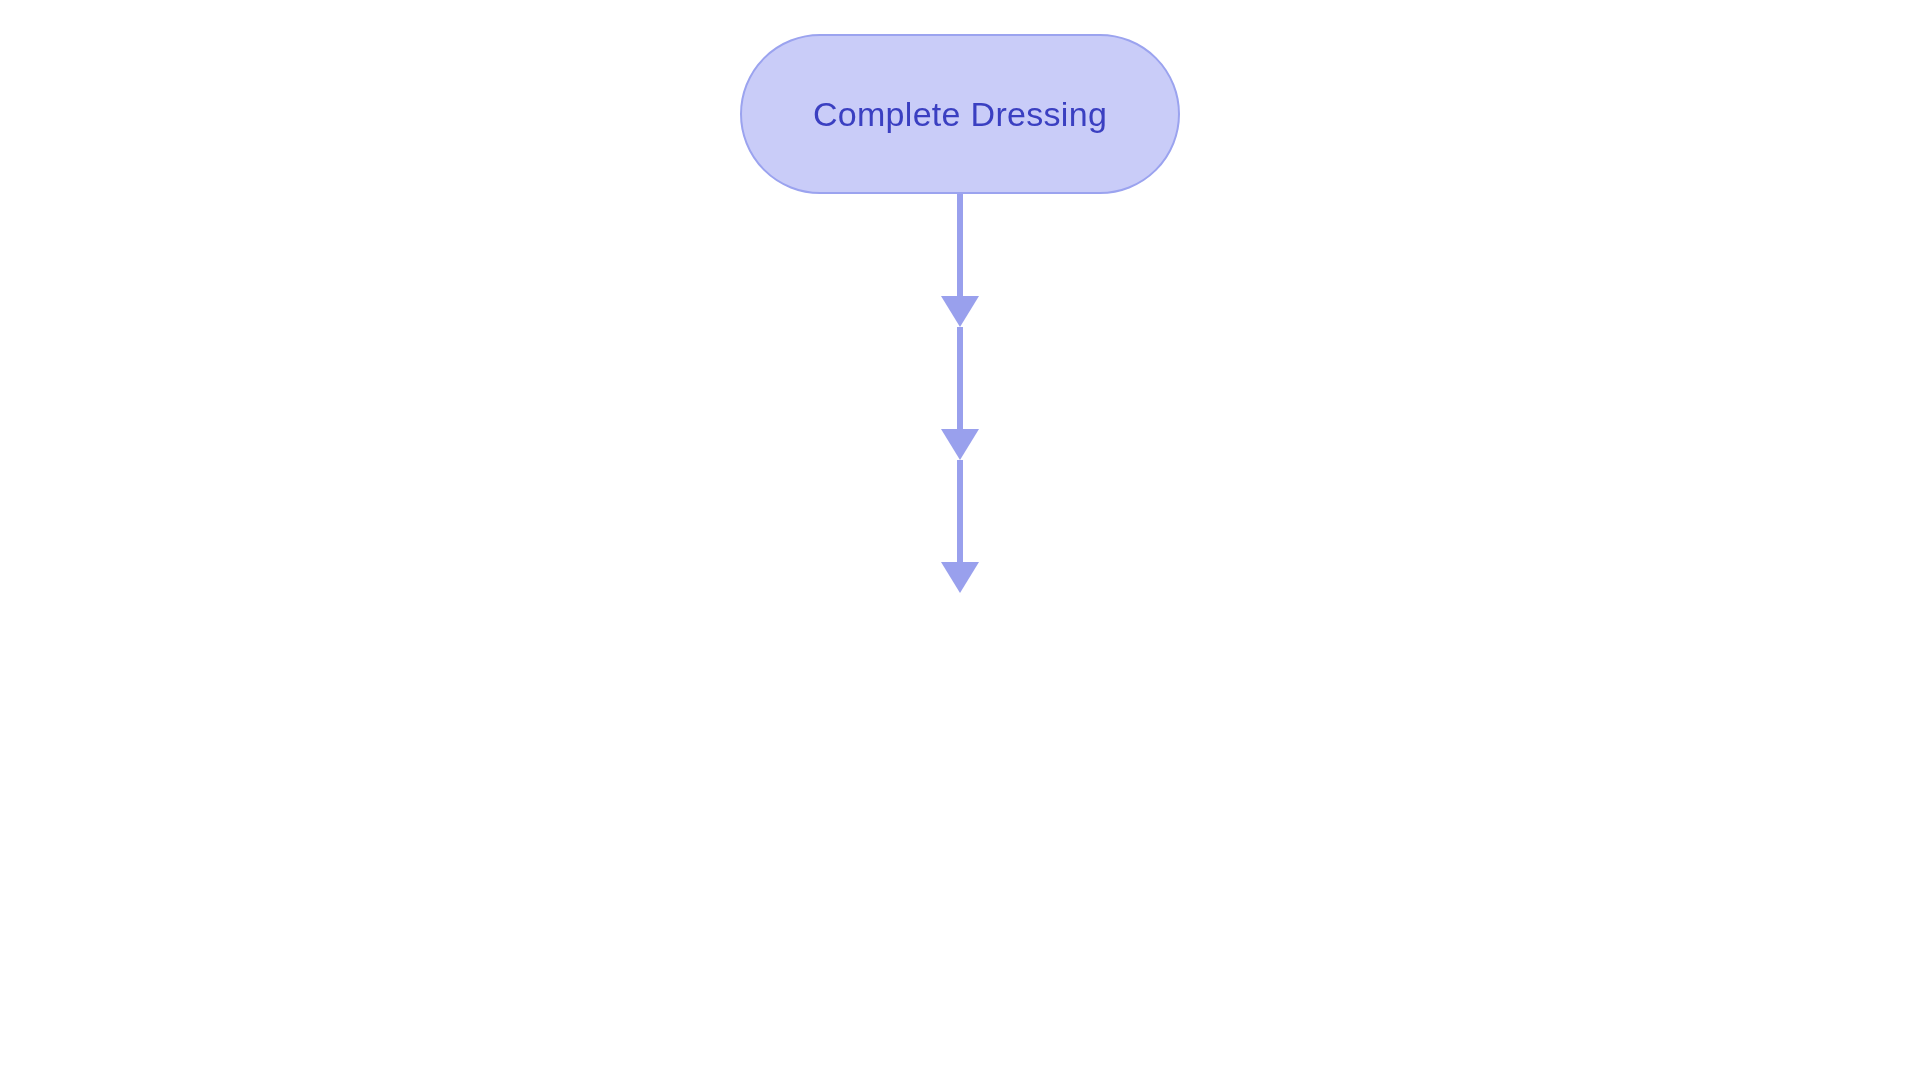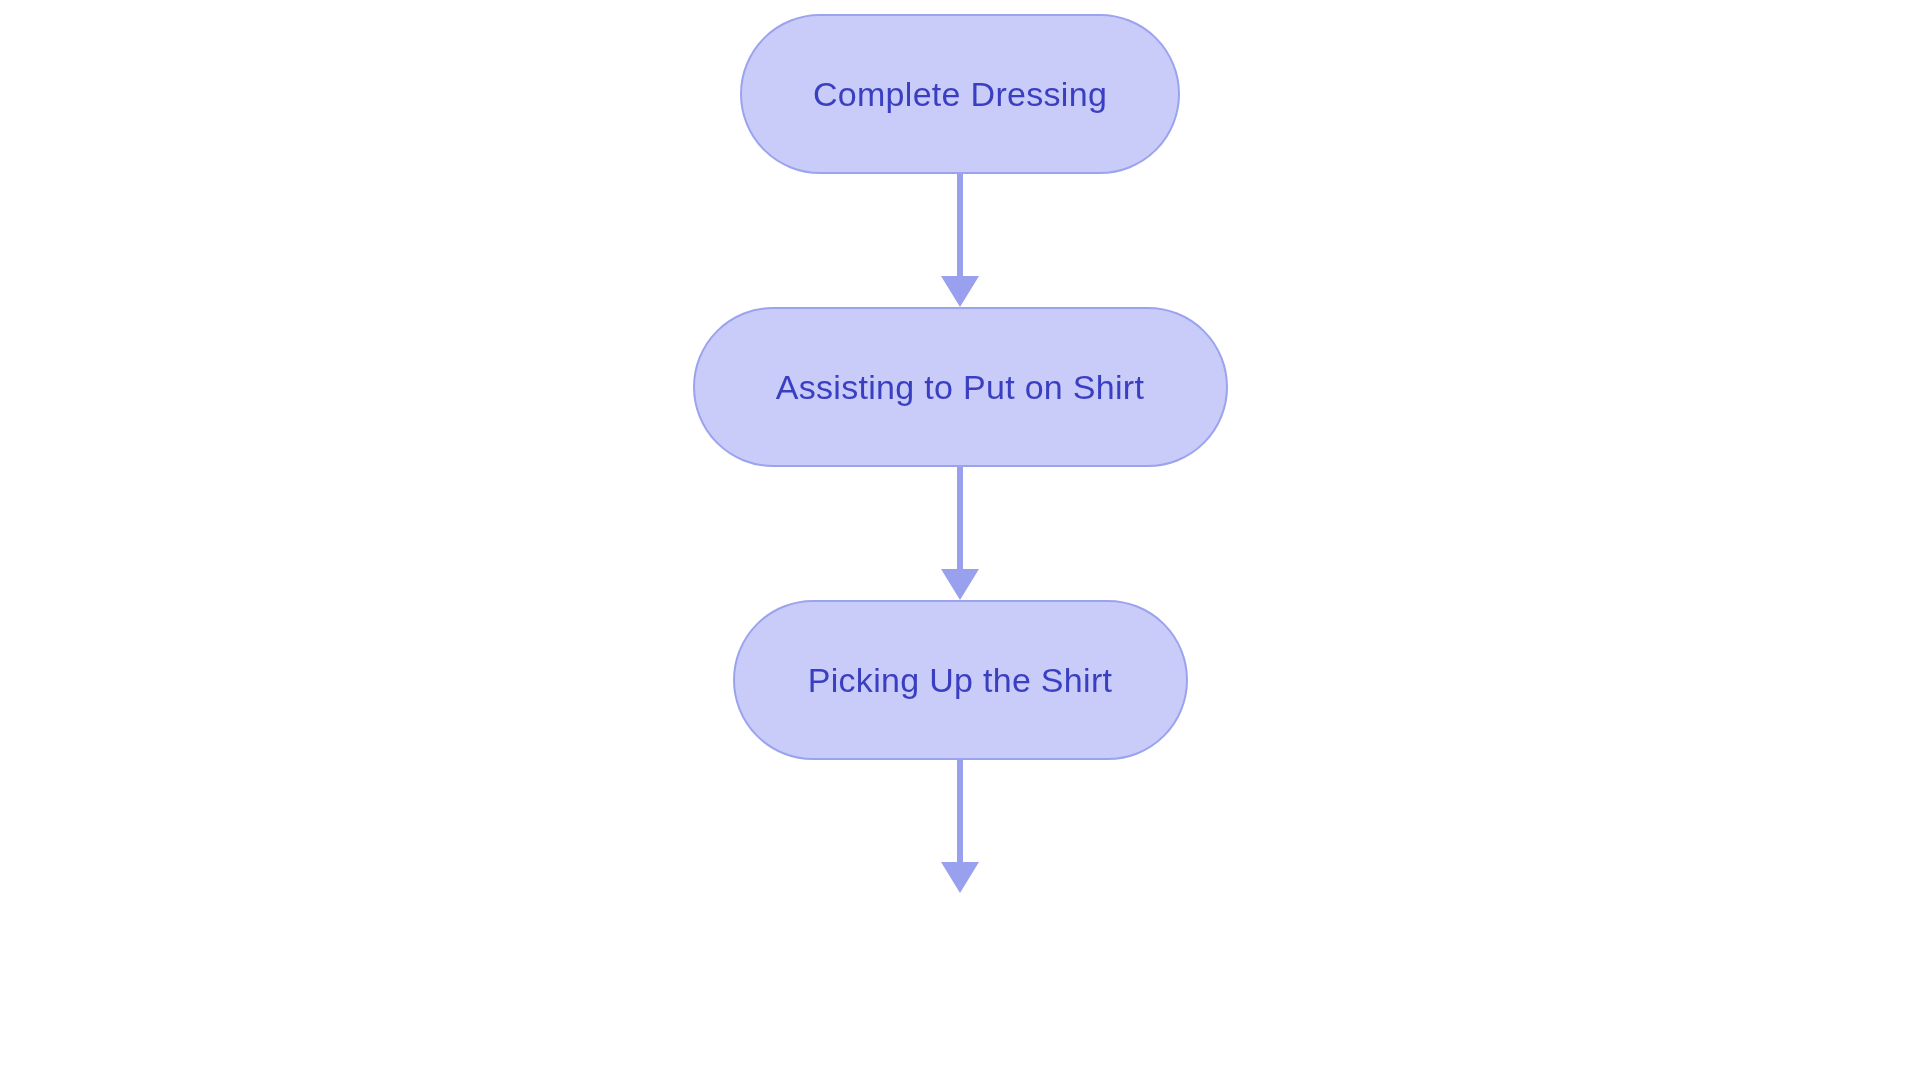--- a/index.html
+++ b/index.html
@@ -9,21 +9,21 @@
     font-family: "Liberation Sans", "DejaVu Sans", sans-serif;
   }
   .canvas {
     position: relative;
     width: 1920px;
     height: 1083px;
     background: var(--bg, #ffffff);
     display: flex;
     flex-direction: column;
     align-items: center;
-    padding-top: 14px;
+    padding-top: 34px;
     box-sizing: border-box;
     overflow: hidden;
   }
   .flow-node {
     height: 160px;
     border-radius: 80px;
     background: var(--node-fill, #c9ccf8);
     border: 2px solid var(--node-border, #9ba3ef);
     box-sizing: border-box;
     display: flex;
@@ -69,32 +69,26 @@
 
   <div class="flow-node w1">
     <span>Complete Dressing</span>
   </div>
 
   <div class="flow-arrow">
     <div class="shaft"></div>
     <div class="head"></div>
   </div>
 
-  <div class="flow-node w2">
-    <span>Assisting to Put on Shirt</span>
-  </div>
 
   <div class="flow-arrow">
     <div class="shaft"></div>
     <div class="head"></div>
   </div>
 
-  <div class="flow-node w3">
-    <span>Picking Up the Shirt</span>
-  </div>
 
   <div class="flow-arrow">
     <div class="shaft"></div>
     <div class="head"></div>
   </div>
 
 
 </div>
 
 </body></html>

